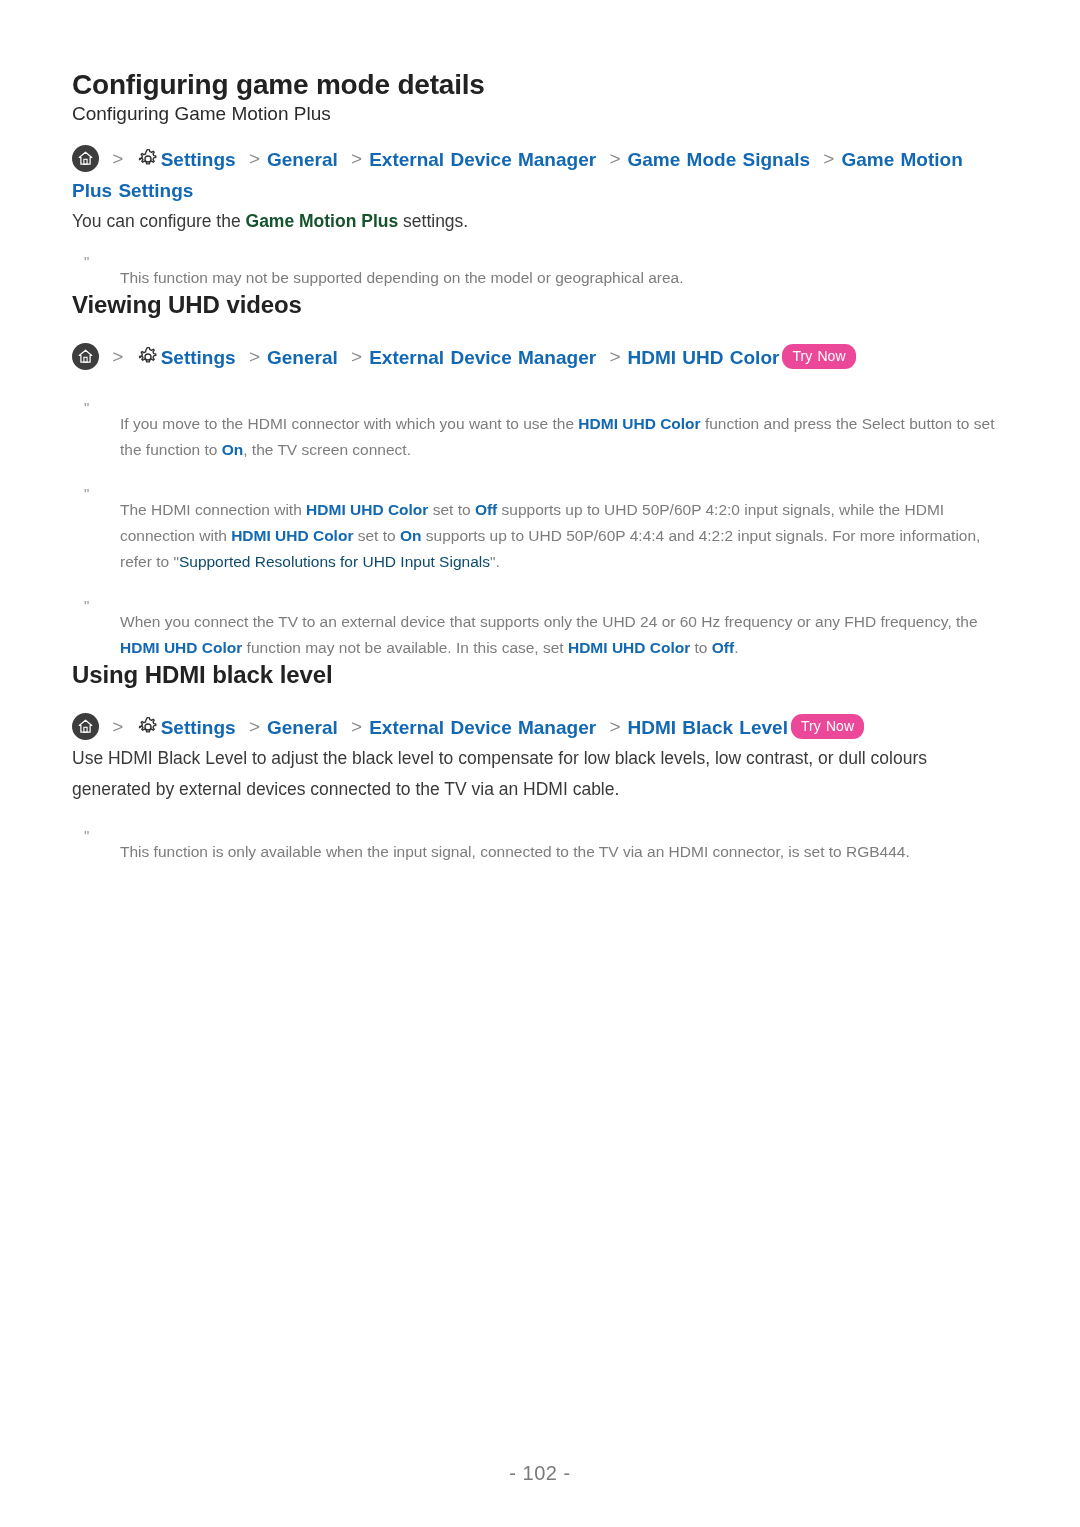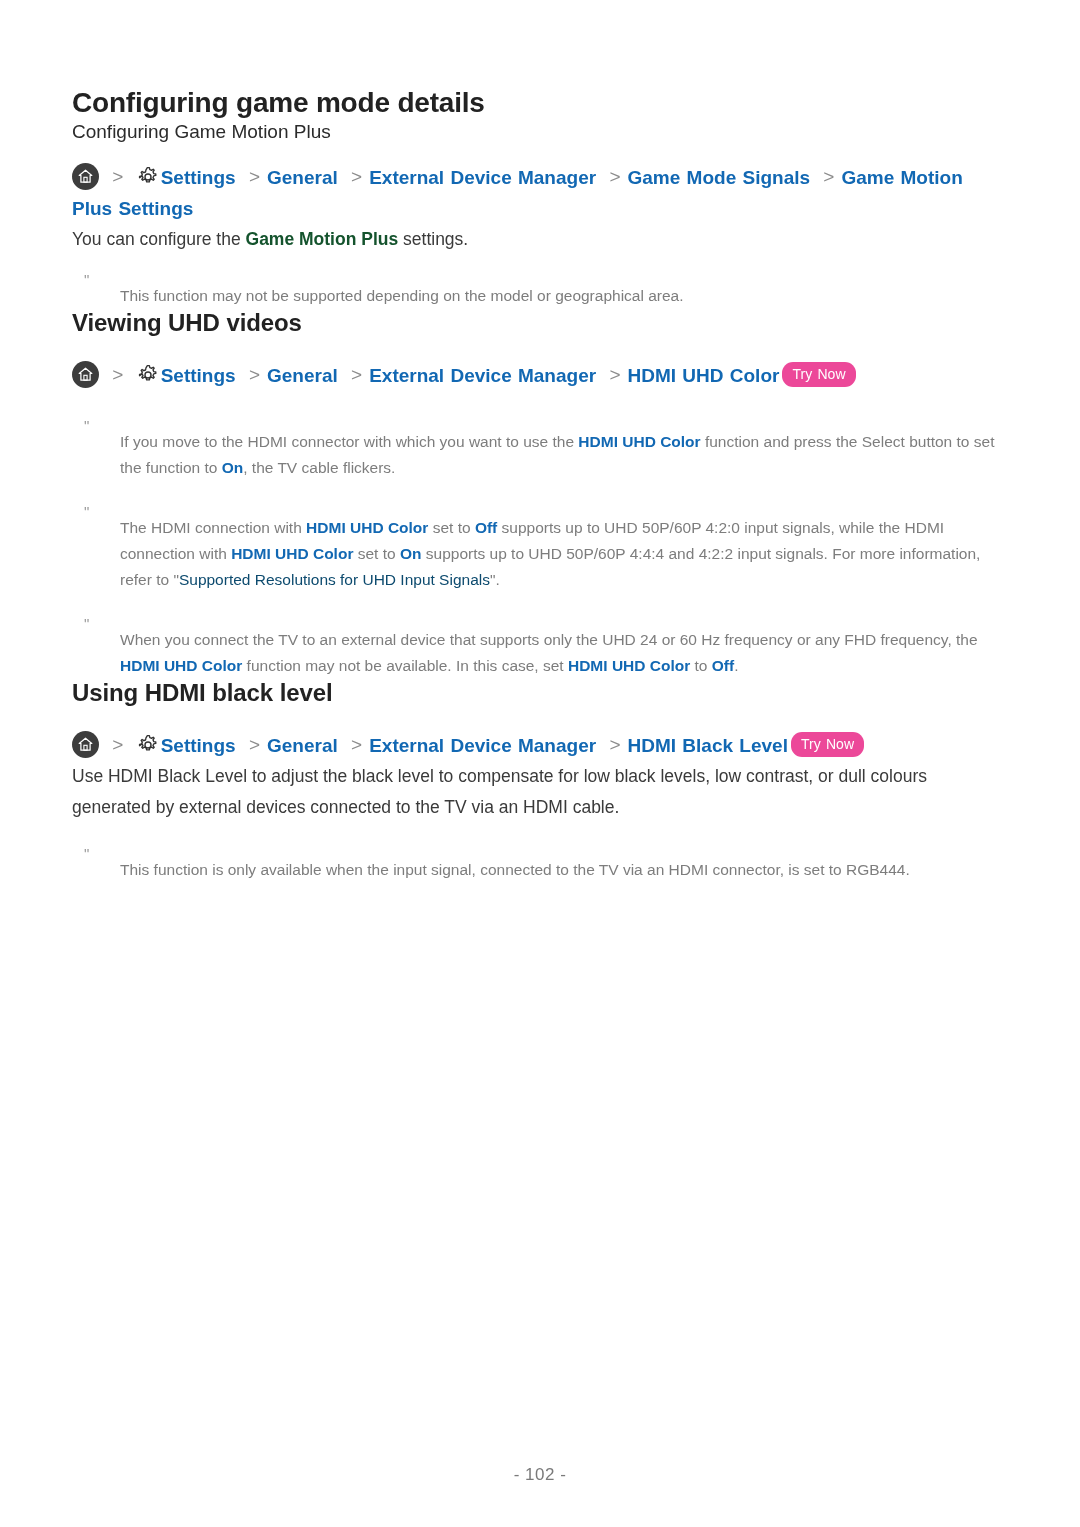--- a/index.html
+++ b/index.html
@@ -23,21 +23,21 @@
     padding: 0 72px;
   }
 
   
   h1.doc-title {
     font-size: 28px;
     font-weight: bold;
     color: #222222;
     letter-spacing: -0.2px;
     margin: 0;
-    padding-top: 86px;
+    padding-top: 68px;
     line-height: 1.2;
   }
   h2.section-title {
     font-size: 24px;
     font-weight: bold;
     color: #222222;
     margin: 0;
     line-height: 1.2;
     letter-spacing: -0.1px;
   }
@@ -149,21 +149,21 @@
   .mt-52 { margin-top: 52px; }
   .mt-58 { margin-top: 58px; }
 
   
   .page-footer {
     position: absolute;
     left: 0;
     right: 0;
     bottom: 42px;
     text-align: center;
-    font-size: 17px;
+    font-size: 20px;
     color: #7a7a7a;
     letter-spacing: 0.5px;
   }
 </style>
 </head>
 <body>
 
 <div class="page">
 
   <h1 class="doc-title">Configuring game mode details</h1>
@@ -214,21 +214,21 @@
       </svg>
     </span><span class="crumb">Settings</span>
     <span class="sep">&gt;</span><span class="crumb">General</span>
     <span class="sep">&gt;</span><span class="crumb">External Device Manager</span>
     <span class="sep">&gt;</span><span class="crumb">HDMI UHD Color</span><span class="try-now">Try Now</span>
   </div>
 
 
   <div class="note mt-22">
     <span class="note-mark">"</span>
-    <span class="note-text"><span>If you move to the HDMI connector with which you want to use the </span><span class="hl">HDMI UHD Color</span><span> function and press the Select button to set the function to </span><span class="hl">On</span><span>, the TV cable flickers.</span></span>
+    <span class="note-text"><span>If you move to the HDMI connector with which you want to use the </span><span class="hl">HDMI UHD Color</span><span> function and press the Select button to set the function to </span><span class="hl">On</span><span>, the TV screen connect.</span></span>
   </div>
 
   <div class="note mt-18">
     <span class="note-mark">"</span>
     <span class="note-text"><span>The HDMI connection with </span><span class="hl">HDMI UHD Color</span><span> set to </span><span class="hl">Off</span><span> supports up to UHD 50P/60P 4:2:0 input signals, while the HDMI connection with </span><span class="hl">HDMI UHD Color</span><span> set to </span><span class="hl">On</span><span> supports up to UHD 50P/60P 4:4:4 and 4:2:2 input signals. For more information, refer to "</span><span class="linkref">Supported Resolutions for UHD Input Signals</span><span>".</span></span>
   </div>
 
   <div class="note mt-18">
     <span class="note-mark">"</span>
     <span class="note-text"><span>When you connect the TV to an external device that supports only the UHD 24 or 60 Hz frequency or any FHD frequency, the </span><span class="hl">HDMI UHD Color</span><span> function may not be available. In this case, set </span><span class="hl">HDMI UHD Color</span><span> to </span><span class="hl">Off</span><span>.</span></span>

